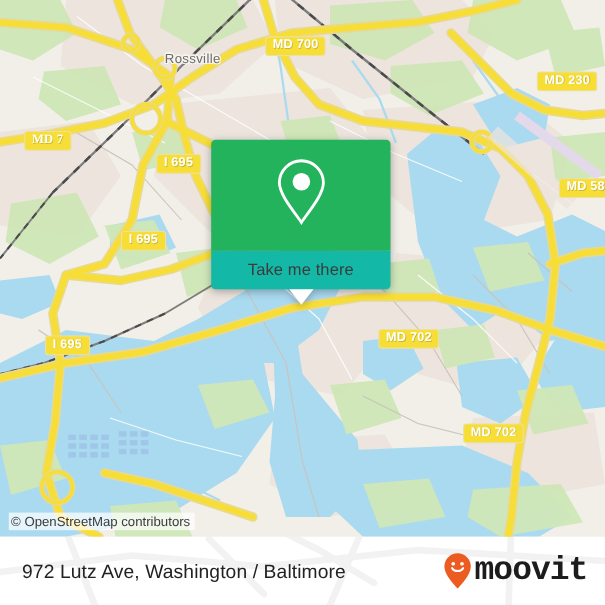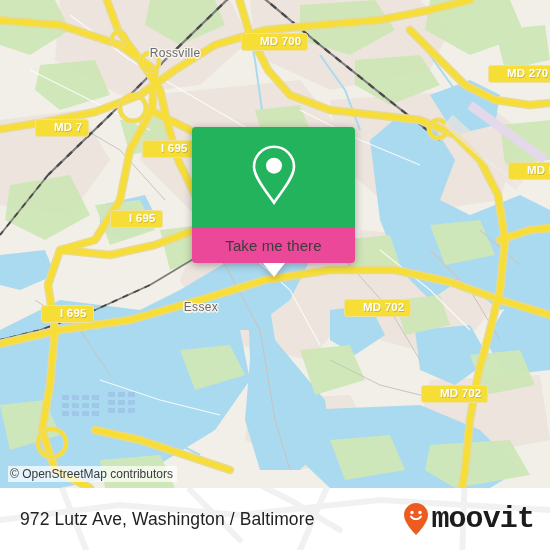--- a/index.html
+++ b/index.html
@@ -49,21 +49,21 @@
   
   .shield {
     position: absolute;
     background: #f7de37;
     border: 1.6px solid #ede0a0;
     border-radius: 3px;
     color: #ffffff;
     font-family: "Liberation Sans", sans-serif;
     font-size: 11.5px;
     font-weight: bold;
-    padding: 1px 6px 2px 18px;
+    padding: 1px 6px 2px 6px;
     letter-spacing: 0.2px;
     white-space: nowrap;
     text-shadow: 0.7px 0.7px 0 rgba(120,110,40,0.35);
     line-height: 13px;
     box-sizing: border-box;
   }
 
   
   #attribution {
     position: absolute;
@@ -93,21 +93,21 @@
     height: 101px;
     position: relative;
   }
   #popup-pin-wrap {
     position: absolute;
     left: 50%;
     top: 50%;
     transform: translate(-50%, -52%);
   }
   #popup-white {
-    background: #ec4899;
+    background: #14b8a6;
     border-radius: 0 0 4px 4px;
     height: 35px;
     display: flex;
     align-items: center;
     justify-content: center;
   }
   #popup-label {
     font-family: "Liberation Sans", sans-serif;
     font-size: 15px;
     color: #3c3c3c;
@@ -373,27 +373,24 @@
           <rect x="108" y="408" width="7" height="5"></rect>
             <rect x="118" y="408" width="7" height="5"></rect>
           <rect x="128" y="408" width="7" height="5"></rect>
         </g>
       </g>
     </svg>
 
     <div class="place-label" style="left:128px; top:34px;">
       <span>Rossville</span>
     </div>
-    <div class="place-label" style="left:162px; top:288px;">
-      <span>Essex</span>
-    </div>
 
     <div class="shield" style="left:241px; top:33px;">MD 700</div>
-    <div class="shield" style="left:488px; top:65px;">MD 270</div>
-    <div class="shield" style="left:35px; top:119px;">MD 7</div>
+    <div class="shield" style="left:488px; top:65px;">MD 230</div>
+    <div class="shield" style="left:22px; top:119px;font-family:Liberation Serif, serif;">MD 7</div>
     <div class="shield" style="left:508px; top:162px;">MD 587</div>
     <div class="shield" style="left:142px; top:140px;">I 695</div>
     <div class="shield" style="left:110px; top:210px;">I 695</div>
     <div class="shield" style="left:41px; top:305px;">I 695</div>
     <div class="shield" style="left:344px; top:299px;">MD 702</div>
     <div class="shield" style="left:421px; top:385px;">MD 702</div>
 
     <div id="popup-card">
       <div id="popup-green">
         <div id="popup-pin-wrap">

